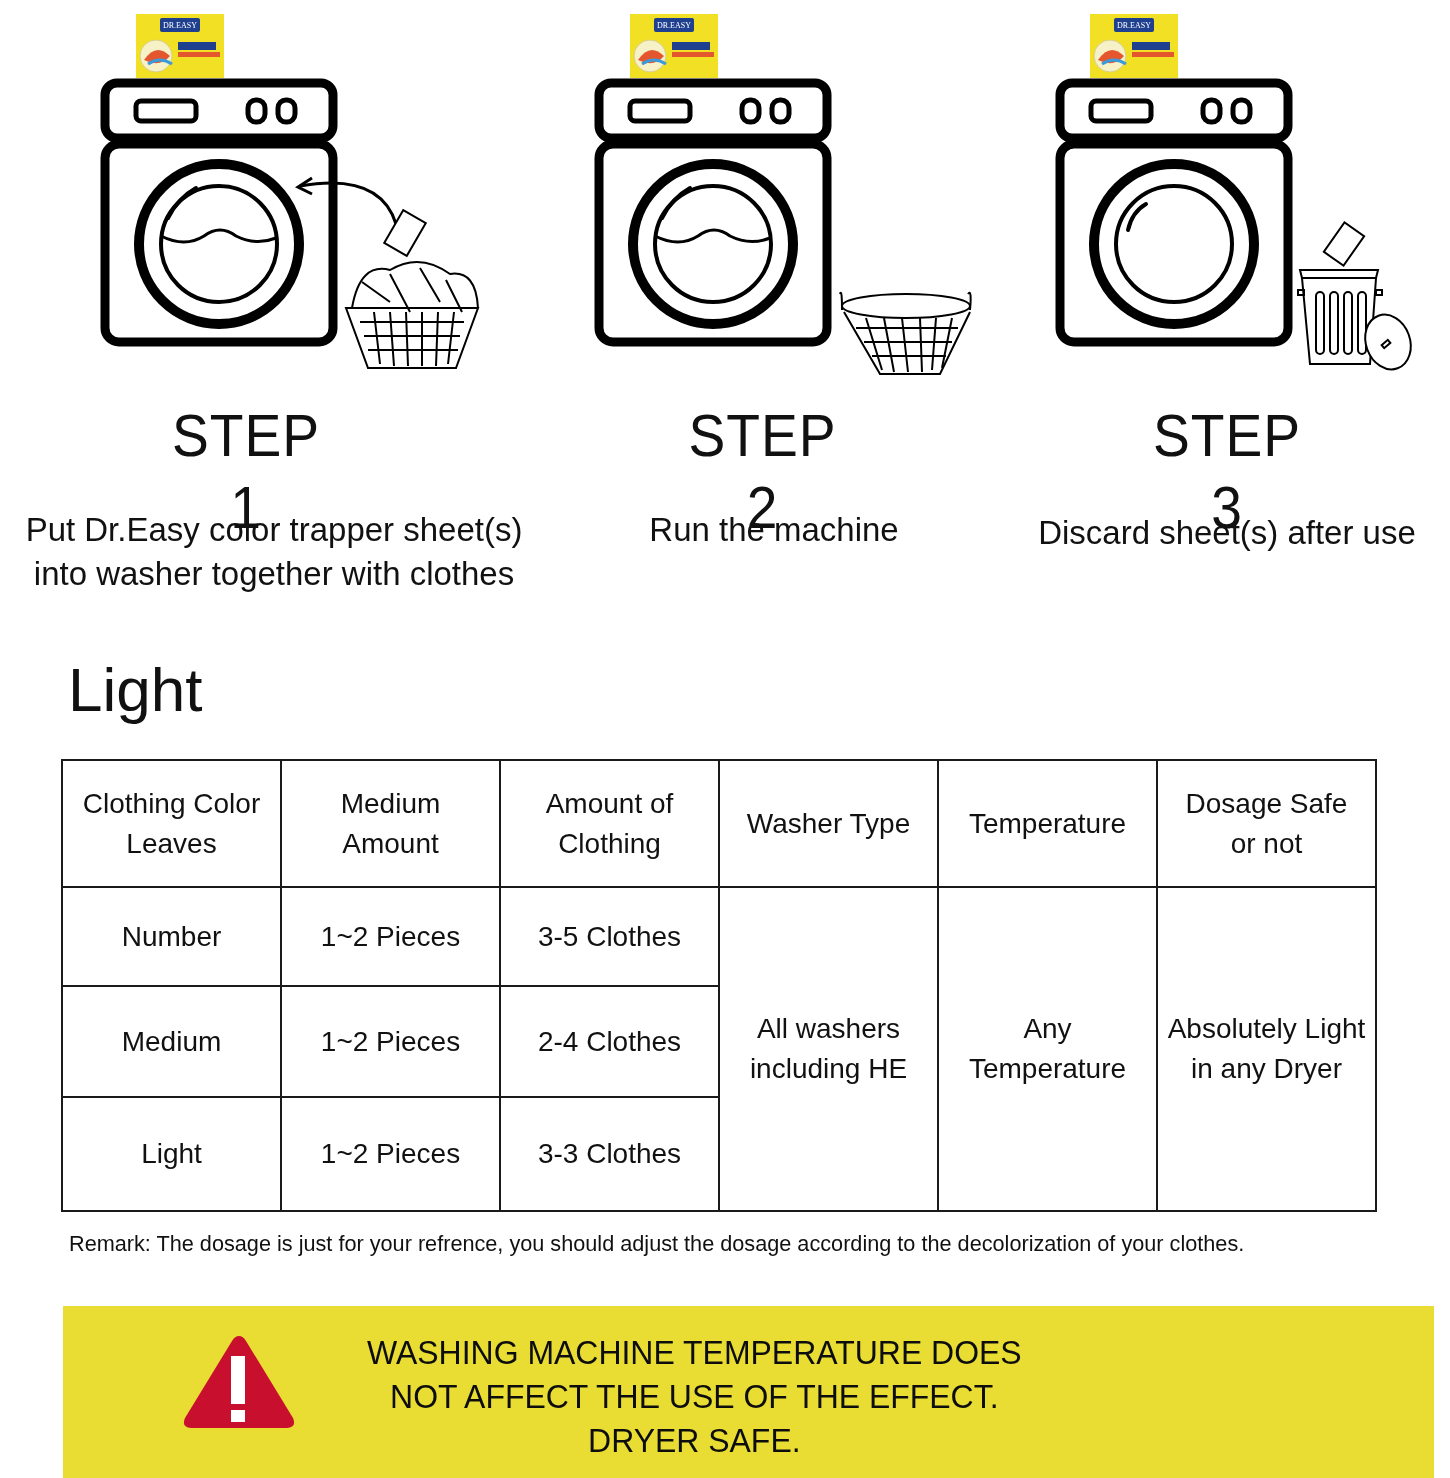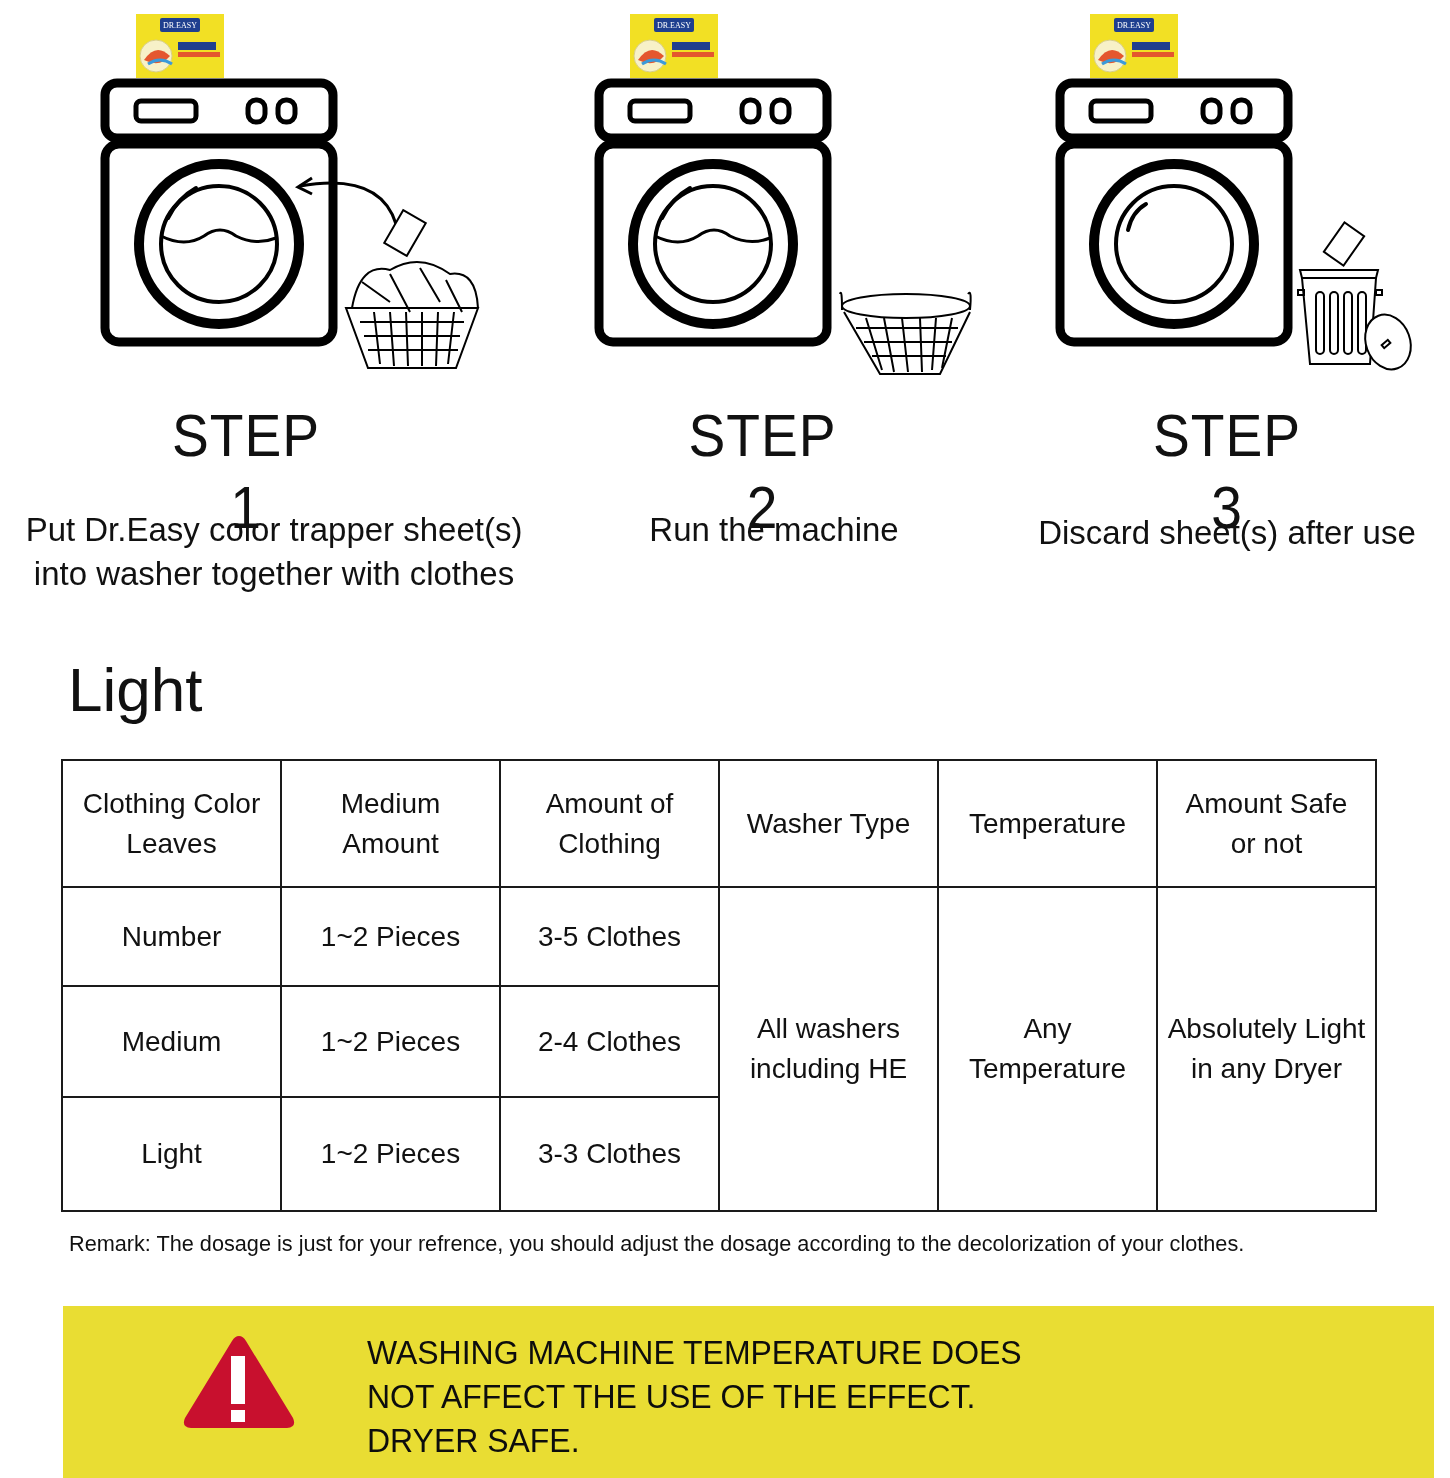--- a/index.html
+++ b/index.html
@@ -39,20 +39,21 @@
   table.dosage th span, table.dosage td span { display: block; }
 
   .remark {
     position: absolute; left: 69px; top: 1230px; font-size: 22px; line-height: 28px;
     white-space: nowrap; transform-origin: left center; transform: scaleX(0.985);
   }
 
   .warning-banner {
     position: absolute; left: 63px; top: 1306px; width: 1371px; height: 172px;
     background: #e9dd33;
+    text-align: center;
   }
   .warning-icon { position: absolute; left: 118px; top: 26px; width: 116px; height: 100px; }
   .warning-text {
     position: absolute; left: 304px; top: 24px; font-size: 34px; line-height: 44px;
     color: #0d0d0d; transform-origin: left top; transform: scaleX(0.94);
   }
   .warning-text span { display: block; white-space: nowrap; }
 </style>
 </head>
 <body>
@@ -205,21 +206,21 @@
       <span>Amount of</span>
       <span>Clothing</span>
     </th>
     <th>
       <span>Washer Type</span>
     </th>
     <th>
       <span>Temperature</span>
     </th>
     <th>
-      <span>Amount Safe</span>
+      <span>Dosage Safe</span>
       <span>or not</span>
     </th>
   </tr>
   <tr class="r1">
     <td>Number</td>
     <td>1~2 Pieces</td>
     <td>3-5 Clothes</td>
     <td rowspan="3">
       <span>All washers</span>
       <span>including HE</span>

